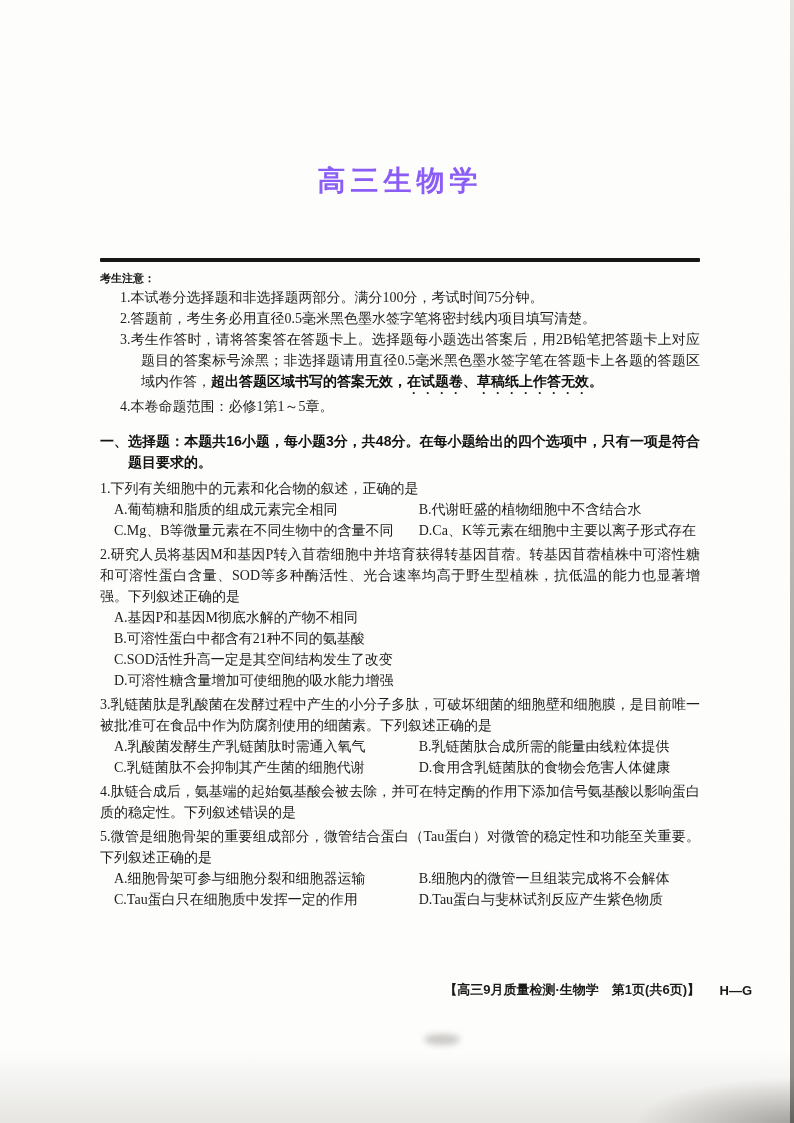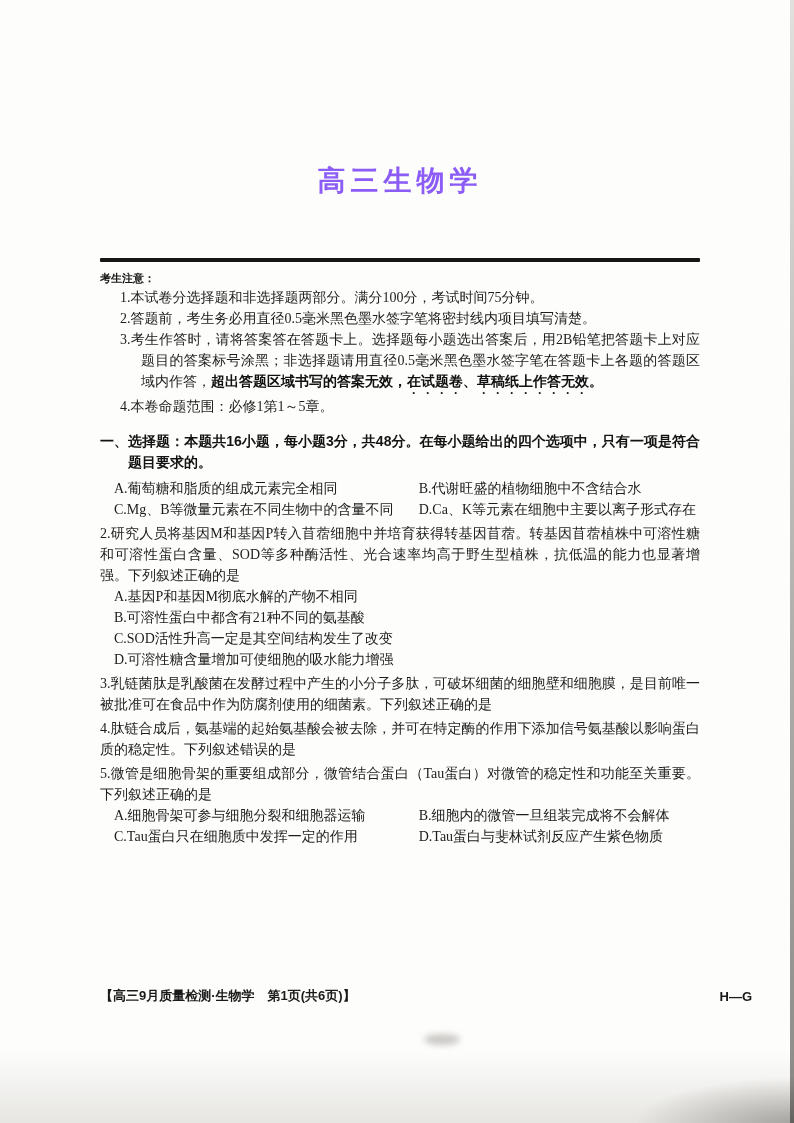--- a/index.html
+++ b/index.html
@@ -78,26 +78,25 @@
   .stem { text-align: justify; }
   .options { padding-left: 14px; }
   .cols-2 { display: grid; grid-template-columns: 52% 48%; }
   .option { text-align: left; }
 
   .footer {
     position: absolute;
     left: 100px;
     top: 980px;
     width: 600px;
-    text-align: left;
+    text-align: right;
     font-family: "Liberation Sans", "DejaVu Sans", sans-serif;
     font-weight: bold;
     font-size: 13px;
     color: #1a1a1a;
-    margin-top: 6px;
   }
   .footer-code {
     position: absolute;
     right: -52px;
     top: 1px;
     font-weight: bold;
   }
 
   
   .edge-right {
@@ -139,40 +138,47 @@
         <p class="notice-item"><span>3.考生作答时，请将答案答在答题卡上。选择题每小题选出答案后，用2B铅笔把答题卡上对应题目的答案标号涂黑；非选择题请用直径0.5毫米黑色墨水签字笔在答题卡上各题的答题区域内作答，</span><strong class="em">超出答题区域书写的答案无效，</strong><strong class="em em-dots">在试题卷、草稿纸上作答无效。</strong></p>
         <p class="notice-item">4.本卷命题范围：必修1第1～5章。</p>
       </div>
     </div>
 
     <p class="section-heading">一、选择题：本题共16小题，每小题3分，共48分。在每小题给出的四个选项中，只有一项是符合题目要求的。</p>
 
     <div class="questions">
 
       <div class="question">
+        <p class="stem">1.下列有关细胞中的元素和化合物的叙述，正确的是</p>
         <div class="options cols-2">
           <p class="option">A.葡萄糖和脂质的组成元素完全相同</p>
           <p class="option">B.代谢旺盛的植物细胞中不含结合水</p>
           <p class="option">C.Mg、B等微量元素在不同生物中的含量不同</p>
           <p class="option">D.Ca、K等元素在细胞中主要以离子形式存在</p>
         </div>
       </div>
 
       <div class="question">
         <p class="stem">2.研究人员将基因M和基因P转入苜蓿细胞中并培育获得转基因苜蓿。转基因苜蓿植株中可溶性糖和可溶性蛋白含量、SOD等多种酶活性、光合速率均高于野生型植株，抗低温的能力也显著增强。下列叙述正确的是</p>
         <div class="options cols-1">
           <p class="option">A.基因P和基因M彻底水解的产物不相同</p>
           <p class="option">B.可溶性蛋白中都含有21种不同的氨基酸</p>
           <p class="option">C.SOD活性升高一定是其空间结构发生了改变</p>
           <p class="option">D.可溶性糖含量增加可使细胞的吸水能力增强</p>
         </div>
       </div>
 
       <div class="question">
         <p class="stem">3.乳链菌肽是乳酸菌在发酵过程中产生的小分子多肽，可破坏细菌的细胞壁和细胞膜，是目前唯一被批准可在食品中作为防腐剂使用的细菌素。下列叙述正确的是</p>
+        <div class="options cols-2">
+          <p class="option">A.乳酸菌发酵生产乳链菌肽时需通入氧气</p>
+          <p class="option">B.乳链菌肽合成所需的能量由线粒体提供</p>
+          <p class="option">C.乳链菌肽不会抑制其产生菌的细胞代谢</p>
+          <p class="option">D.食用含乳链菌肽的食物会危害人体健康</p>
+        </div>
       </div>
 
       <div class="question">
         <p class="stem">4.肽链合成后，氨基端的起始氨基酸会被去除，并可在特定酶的作用下添加信号氨基酸以影响蛋白质的稳定性。下列叙述错误的是</p>
       </div>
 
       <div class="question">
         <p class="stem">5.微管是细胞骨架的重要组成部分，微管结合蛋白（Tau蛋白）对微管的稳定性和功能至关重要。下列叙述正确的是</p>
         <div class="options cols-2">
           <p class="option">A.细胞骨架可参与细胞分裂和细胞器运输</p>

